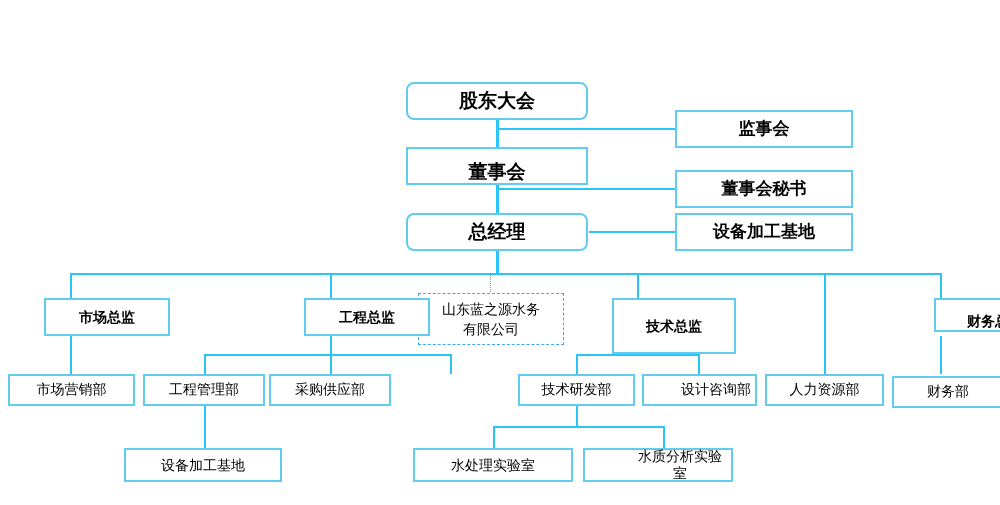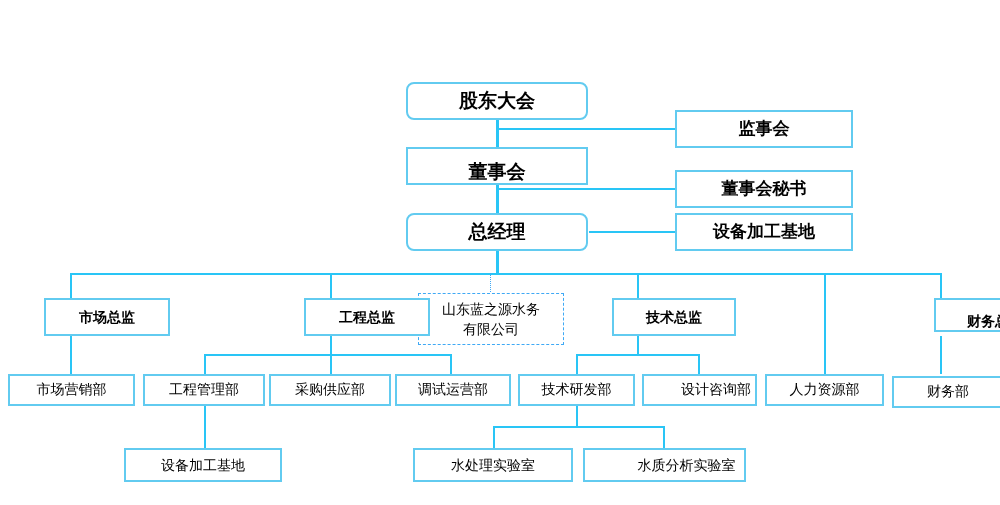--- a/index.html
+++ b/index.html
@@ -150,43 +150,40 @@
   </div>
 
   <div class="node lvl-dir" style="left:8px; top:298px; width:126px; height:38px;">
     <span class="node-label">市场总监</span>
   </div>
 
   <div class="node lvl-dir" style="left:268px; top:298px; width:126px; height:38px;">
     <span class="node-label">工程总监</span>
   </div>
 
-  <div class="node lvl-dir" style="left:576px; top:298px; width:124px; height:38px;">
+  <div class="node lvl-dir" style="left:576px; top:298px; width:124px; height:56px;">
     <span class="node-label">技术总监</span>
   </div>
 
   <div class="node lvl-dir" style="left:898px; top:298px; width:122px; height:34px;align-items:flex-end;">
     <span class="node-label">财务总监</span>
   </div>
 
   <div class="node lvl-dept" style="left:8px; top:374px; width:127px; height:32px;">
     <span class="node-label">市场营销部</span>
   </div>
 
   <div class="node lvl-dept" style="left:143px; top:374px; width:122px; height:32px;">
     <span class="node-label">工程管理部</span>
   </div>
 
   <div class="node lvl-dept" style="left:269px; top:374px; width:122px; height:32px;">
     <span class="node-label">采购供应部</span>
   </div>
 
-  <div class="node lvl-dept" style="left:395px; top:374px; width:116px; height:32px;">
-    <span class="node-label">调试运营部</span>
-  </div>
 
   <div class="node lvl-dept" style="left:518px; top:374px; width:117px; height:32px;">
     <span class="node-label">技术研发部</span>
   </div>
 
   <div class="node lvl-dept" style="left:642px; top:374px; width:115px; height:32px;justify-content:flex-end;">
     <span class="node-label">设计咨询部</span>
   </div>
 
   <div class="node lvl-dept" style="left:765px; top:374px; width:119px; height:32px;">
@@ -198,17 +195,17 @@
   </div>
 
   <div class="node lvl-sub" style="left:124px; top:448px; width:158px; height:34px;">
     <span class="node-label">设备加工基地</span>
   </div>
 
   <div class="node lvl-sub" style="left:413px; top:448px; width:160px; height:34px;">
     <span class="node-label">水处理实验室</span>
   </div>
 
-  <div class="node lvl-sub" style="left:583px; top:448px; width:163px; height:34px;padding-left:44px;">
+  <div class="node lvl-sub" style="left:583px; top:448px; width:150px; height:34px;padding-left:44px;">
     <span class="node-label">水质分析实验室</span>
   </div>
 
 </div>
 
 </body></html>

